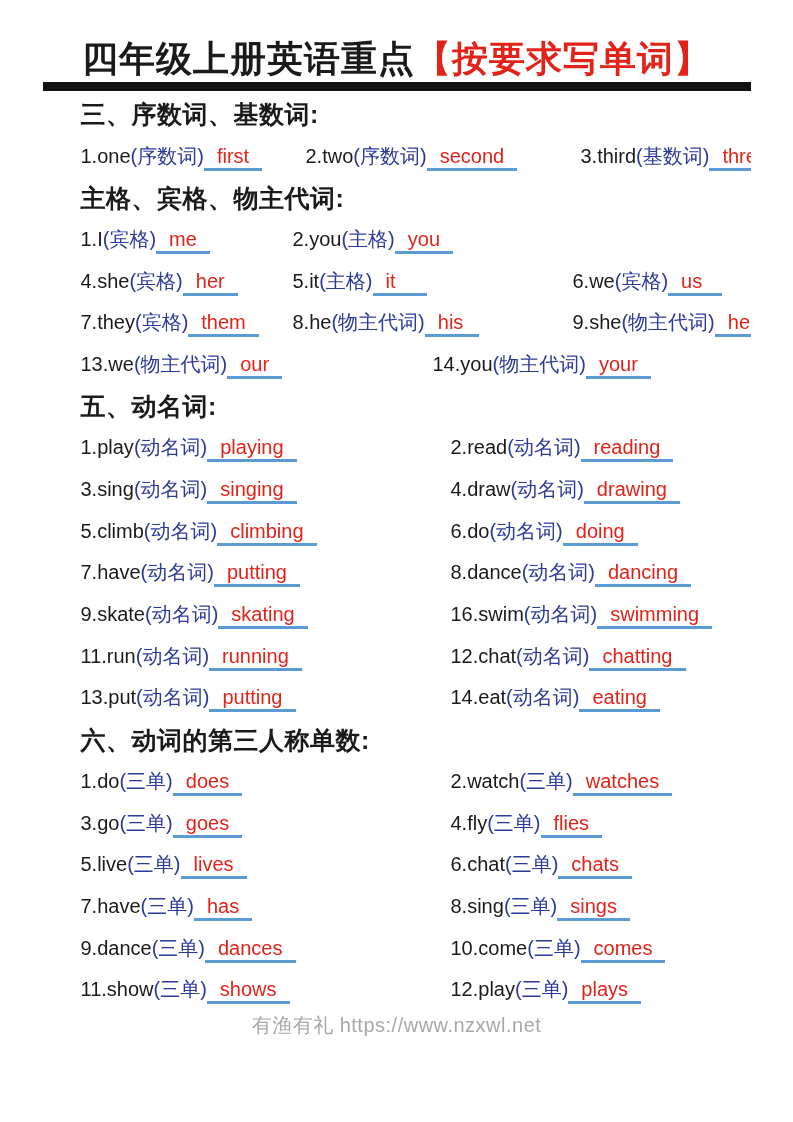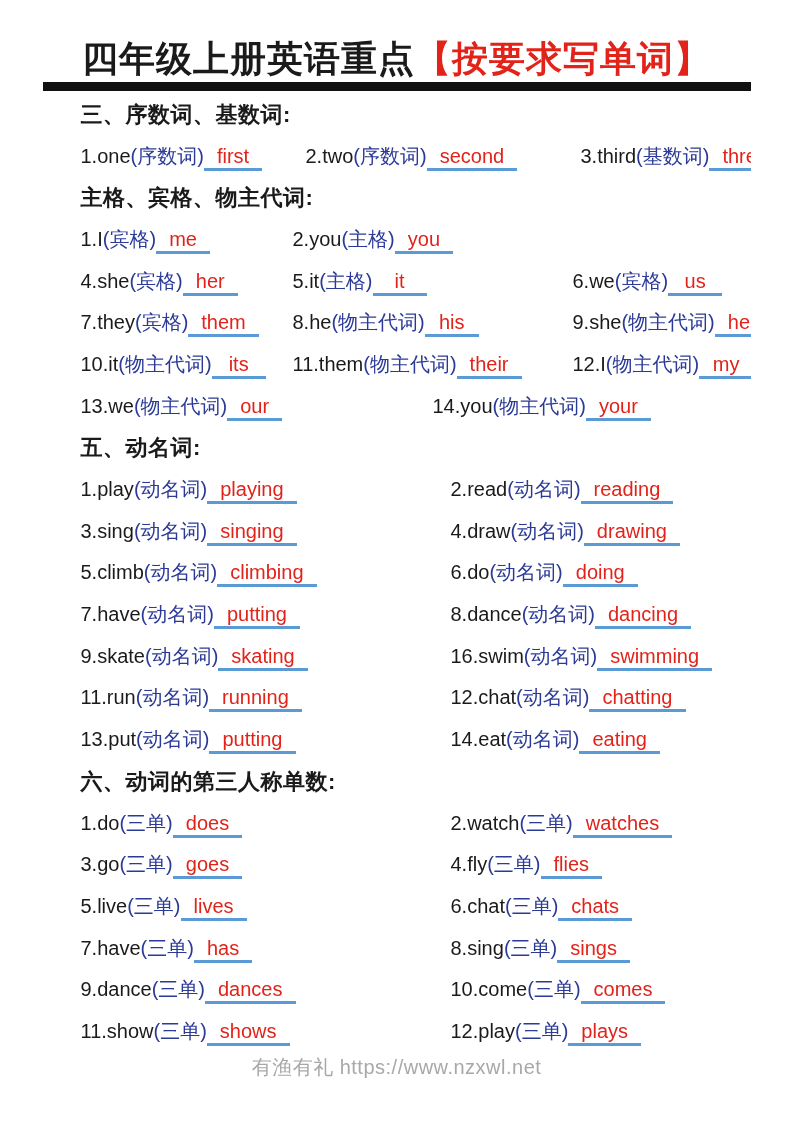--- a/index.html
+++ b/index.html
@@ -42,21 +42,21 @@
   }
   .content{
     padding:3px 26px 0 38px;
   }
   .line{
     height:41.7px;
     display:flex;
     align-items:center;
   }
   .heading{
-    font-size:22px;
+    font-size:25px;
     font-weight:700;
     letter-spacing:0.5px;
   }
   .row{
     display:grid;
     align-items:center;
   }
   .row.g3{grid-template-columns:212px 280px 1fr;}
   .row.g3.sec-0{grid-template-columns:225px 275px 1fr;}
   .row.g2{grid-template-columns:370px 1fr;}
@@ -66,21 +66,20 @@
     white-space:nowrap;
   }
   .q{color:var(--ink);}
   .hint{color:var(--blue);text-align:right;}
   .blank{
     display:inline-block;
     min-width:54px;
     padding:0 13px;
     border-bottom:3px solid var(--ul);
     color:var(--red);
-    text-align:center;
     line-height:1.2;
   }
   .footer{
     margin-top:1px;
     text-align:center;
     font-size:20px;
     color:var(--gray);
     letter-spacing:0.5px;
   }
 </style>
@@ -106,25 +105,20 @@
       </div>
       <div class="line row g3 sec-1">
         <span class="item"><span class="q">4.she</span><span class="hint">(宾格)</span><span class="blank">her</span></span>
         <span class="item"><span class="q">5.it</span><span class="hint">(主格)</span><span class="blank">it</span></span>
         <span class="item"><span class="q">6.we</span><span class="hint">(宾格)</span><span class="blank">us</span></span>
       </div>
       <div class="line row g3 sec-1">
         <span class="item"><span class="q">7.they</span><span class="hint">(宾格)</span><span class="blank">them</span></span>
         <span class="item"><span class="q">8.he</span><span class="hint">(物主代词)</span><span class="blank">his</span></span>
         <span class="item"><span class="q">9.she</span><span class="hint">(物主代词)</span><span class="blank">her</span></span>
-      </div>
-      <div class="line row g3 sec-1">
-        <span class="item"><span class="q">10.it</span><span class="hint">(物主代词)</span><span class="blank">its</span></span>
-        <span class="item"><span class="q">11.them</span><span class="hint">(物主代词)</span><span class="blank">their</span></span>
-        <span class="item"><span class="q">12.I</span><span class="hint">(物主代词)</span><span class="blank">my</span></span>
       </div>
       <div class="line row g2w sec-1">
         <span class="item"><span class="q">13.we</span><span class="hint">(物主代词)</span><span class="blank">our</span></span>
         <span class="item"><span class="q">14.you</span><span class="hint">(物主代词)</span><span class="blank">your</span></span>
       </div>
       <div class="line heading">五、动名词:</div>
       <div class="line row g2 sec-2">
         <span class="item"><span class="q">1.play</span><span class="hint">(动名词)</span><span class="blank">playing</span></span>
         <span class="item"><span class="q">2.read</span><span class="hint">(动名词)</span><span class="blank">reading</span></span>
       </div>

